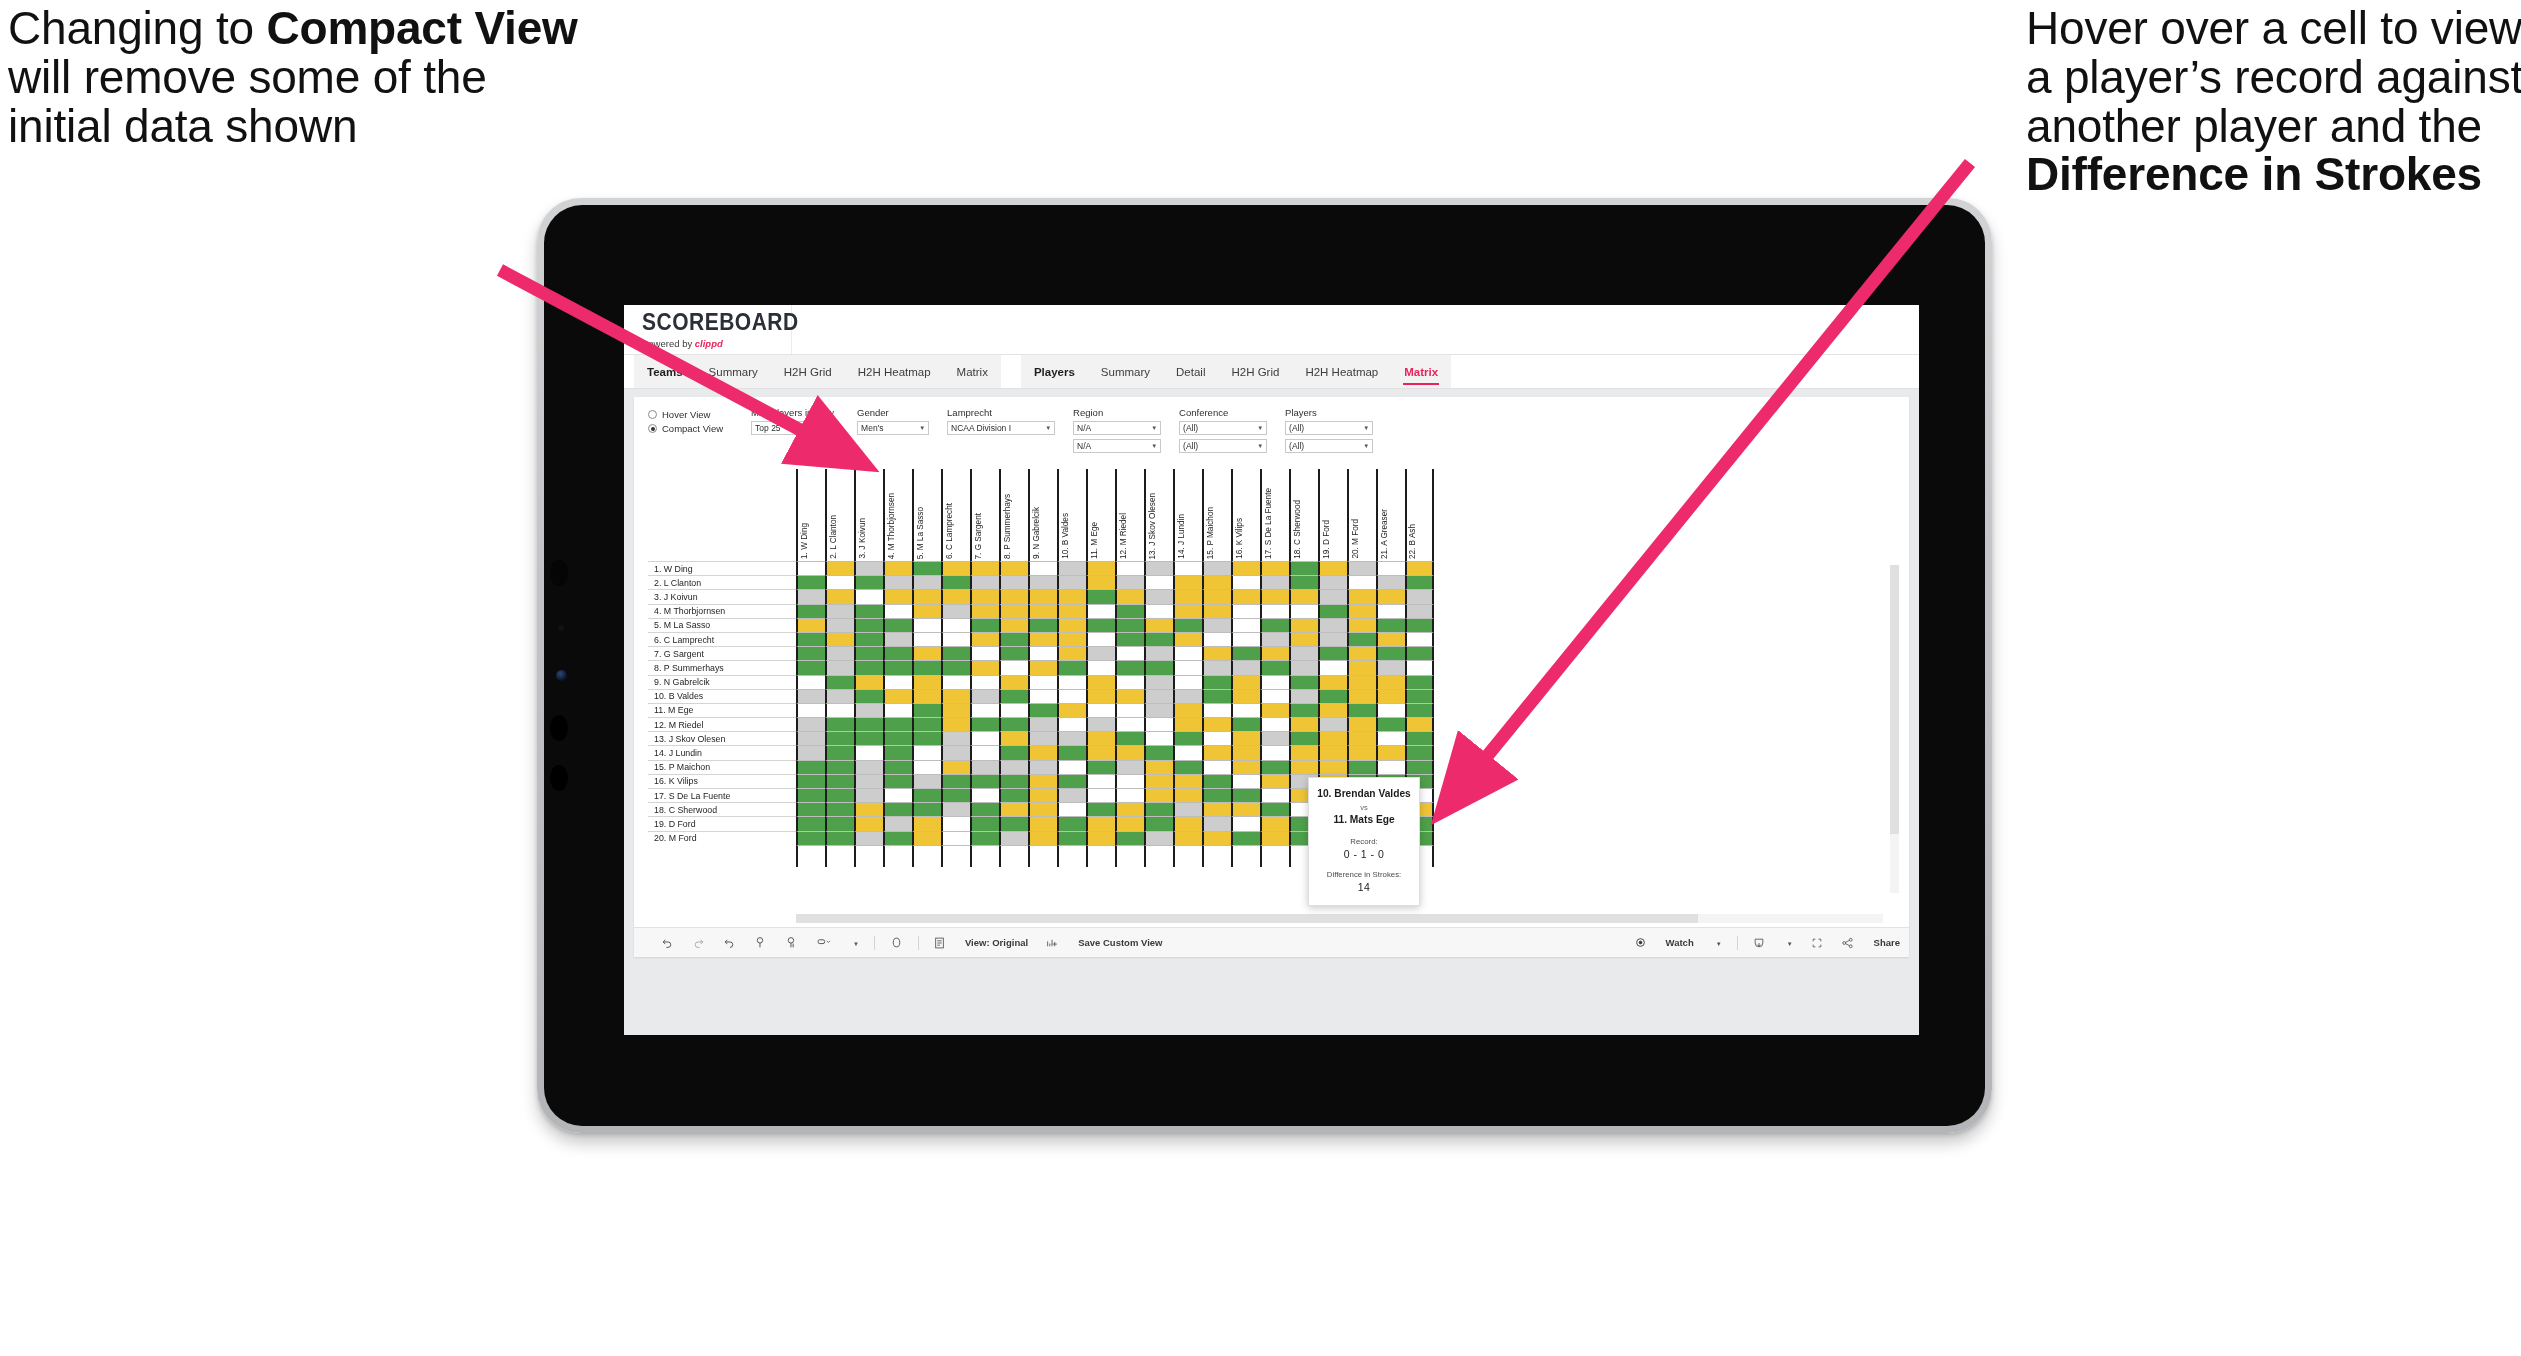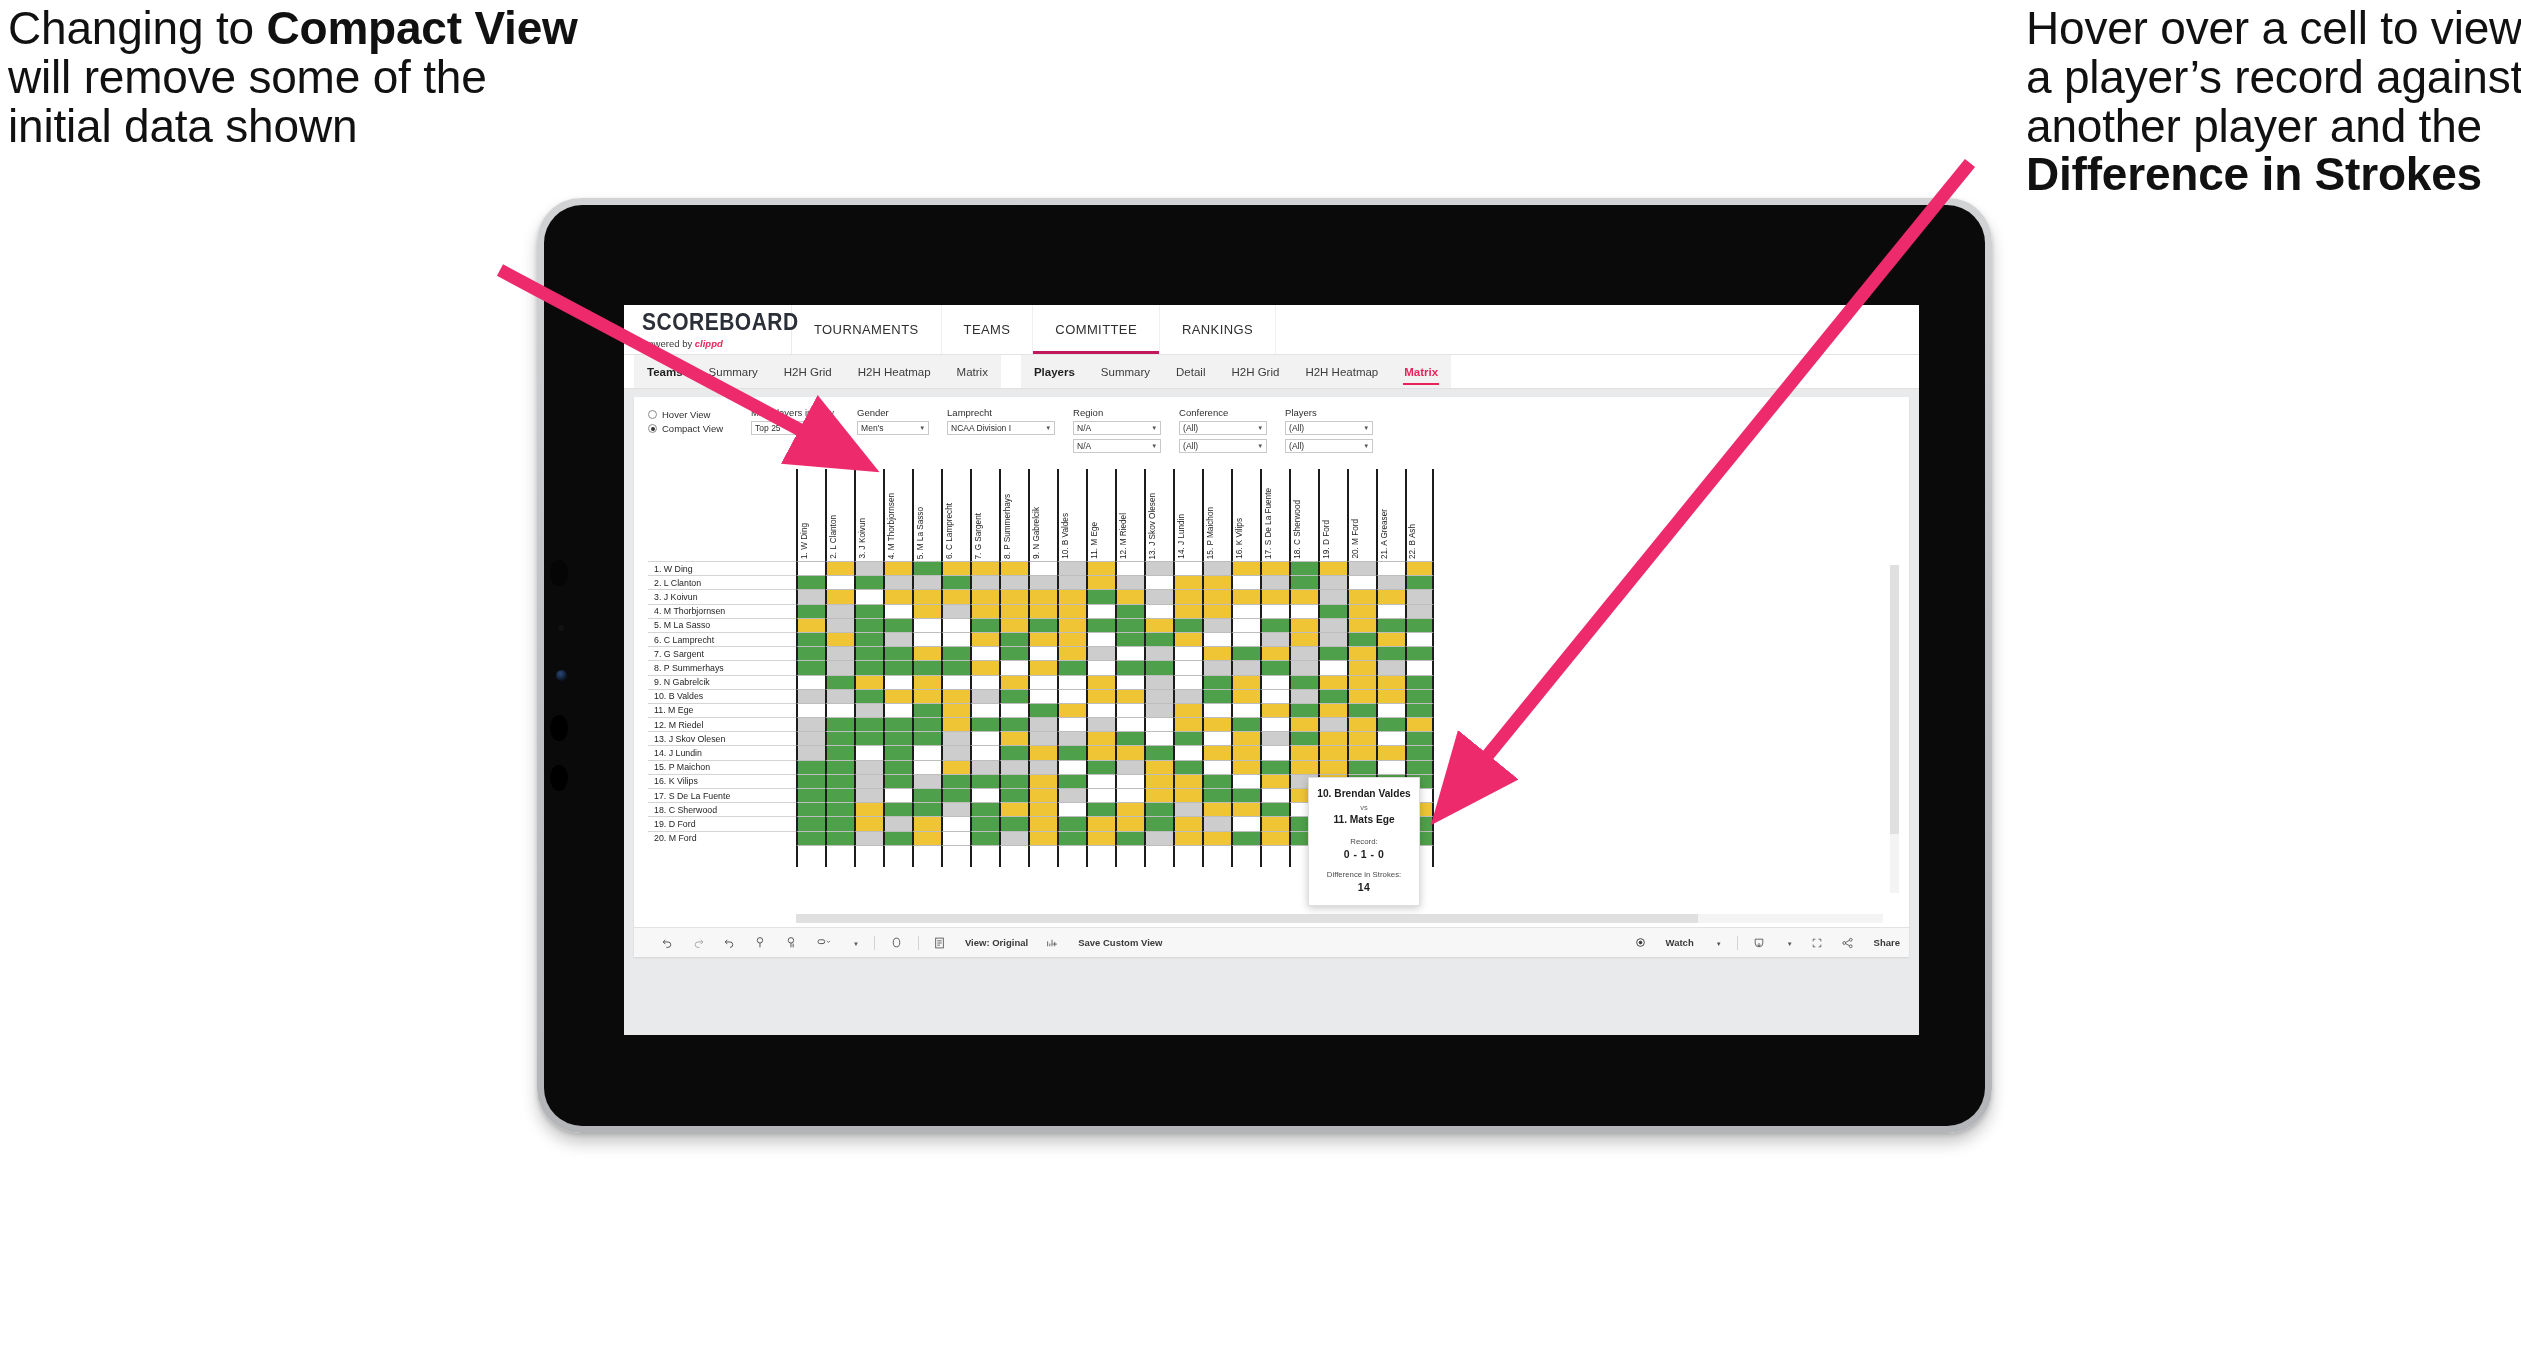--- a/index.html
+++ b/index.html
@@ -176,21 +176,21 @@
   
   #tooltip {
     position:absolute; left:660px; top:308px; width:112px;
     background:#ffffff; border:1px solid #dedede;
     box-shadow:0 2px 8px rgba(0,0,0,0.22);
     padding:10px 6px 12px 6px; text-align:center;
   }
   .tt-name { font-size:10.2px; font-weight:700; color:#1c1c1c; line-height:1.25; }
   .tt-vs { font-size:7.5px; color:#666; margin:2px 0; }
   .tt-sec { font-size:7.8px; color:#4a4a4a; margin-top:10px; }
-  .tt-val { font-size:10.5px; font-weight:700; color:#1c1c1c; margin-top:2px; letter-spacing:0.5px; }
+  .tt-val { font-size:10.5px; font-weight:400; color:#1c1c1c; margin-top:2px; letter-spacing:0.5px; }
 
   
   #toolbar {
     position:absolute; left:0; right:0; bottom:0; height:30px;
     background:#f7f7f7; border-top:1px solid #e2e2e2;
     display:flex; align-items:center; padding-left:18px; gap:0;
     font-size:9.5px; color:#3a3a3a;
   }
   .tb { display:flex; align-items:center; gap:20px; padding:0 9px; white-space:nowrap; }
   .tb svg { display:block; }
@@ -218,34 +218,20 @@
       <div class="tab-dot" id="cam-d"></div>
       <div class="tab-dot" id="cam-e"></div>
 
       <div id="screen">
 
         <div id="topnav">
           <div id="brand">
             <div id="brand-title">SCOREBOARD</div>
             <div id="brand-sub"><span>Powered by </span><span class="clippd">clippd</span></div>
           </div>
-          <div id="topnav-items" style="display:flex;">
-              <div class="topnav-item">
-                <span>TOURNAMENTS</span>
-              </div>
-              <div class="topnav-item">
-                <span>TEAMS</span>
-              </div>
-              <div class="topnav-item active">
-                <span>COMMITTEE</span>
-              </div>
-              <div class="topnav-item">
-                <span>RANKINGS</span>
-              </div>
-            </div>
         </div>
 
         <div id="subnav">
           <div class="subgroup tinted" id="subnav-teams">
               <div class="subnav-item head">Teams</div>
               <div class="subnav-item">Summary</div>
               <div class="subnav-item">H2H Grid</div>
               <div class="subnav-item">H2H Heatmap</div>
               <div class="subnav-item">Matrix</div>
             </div>

